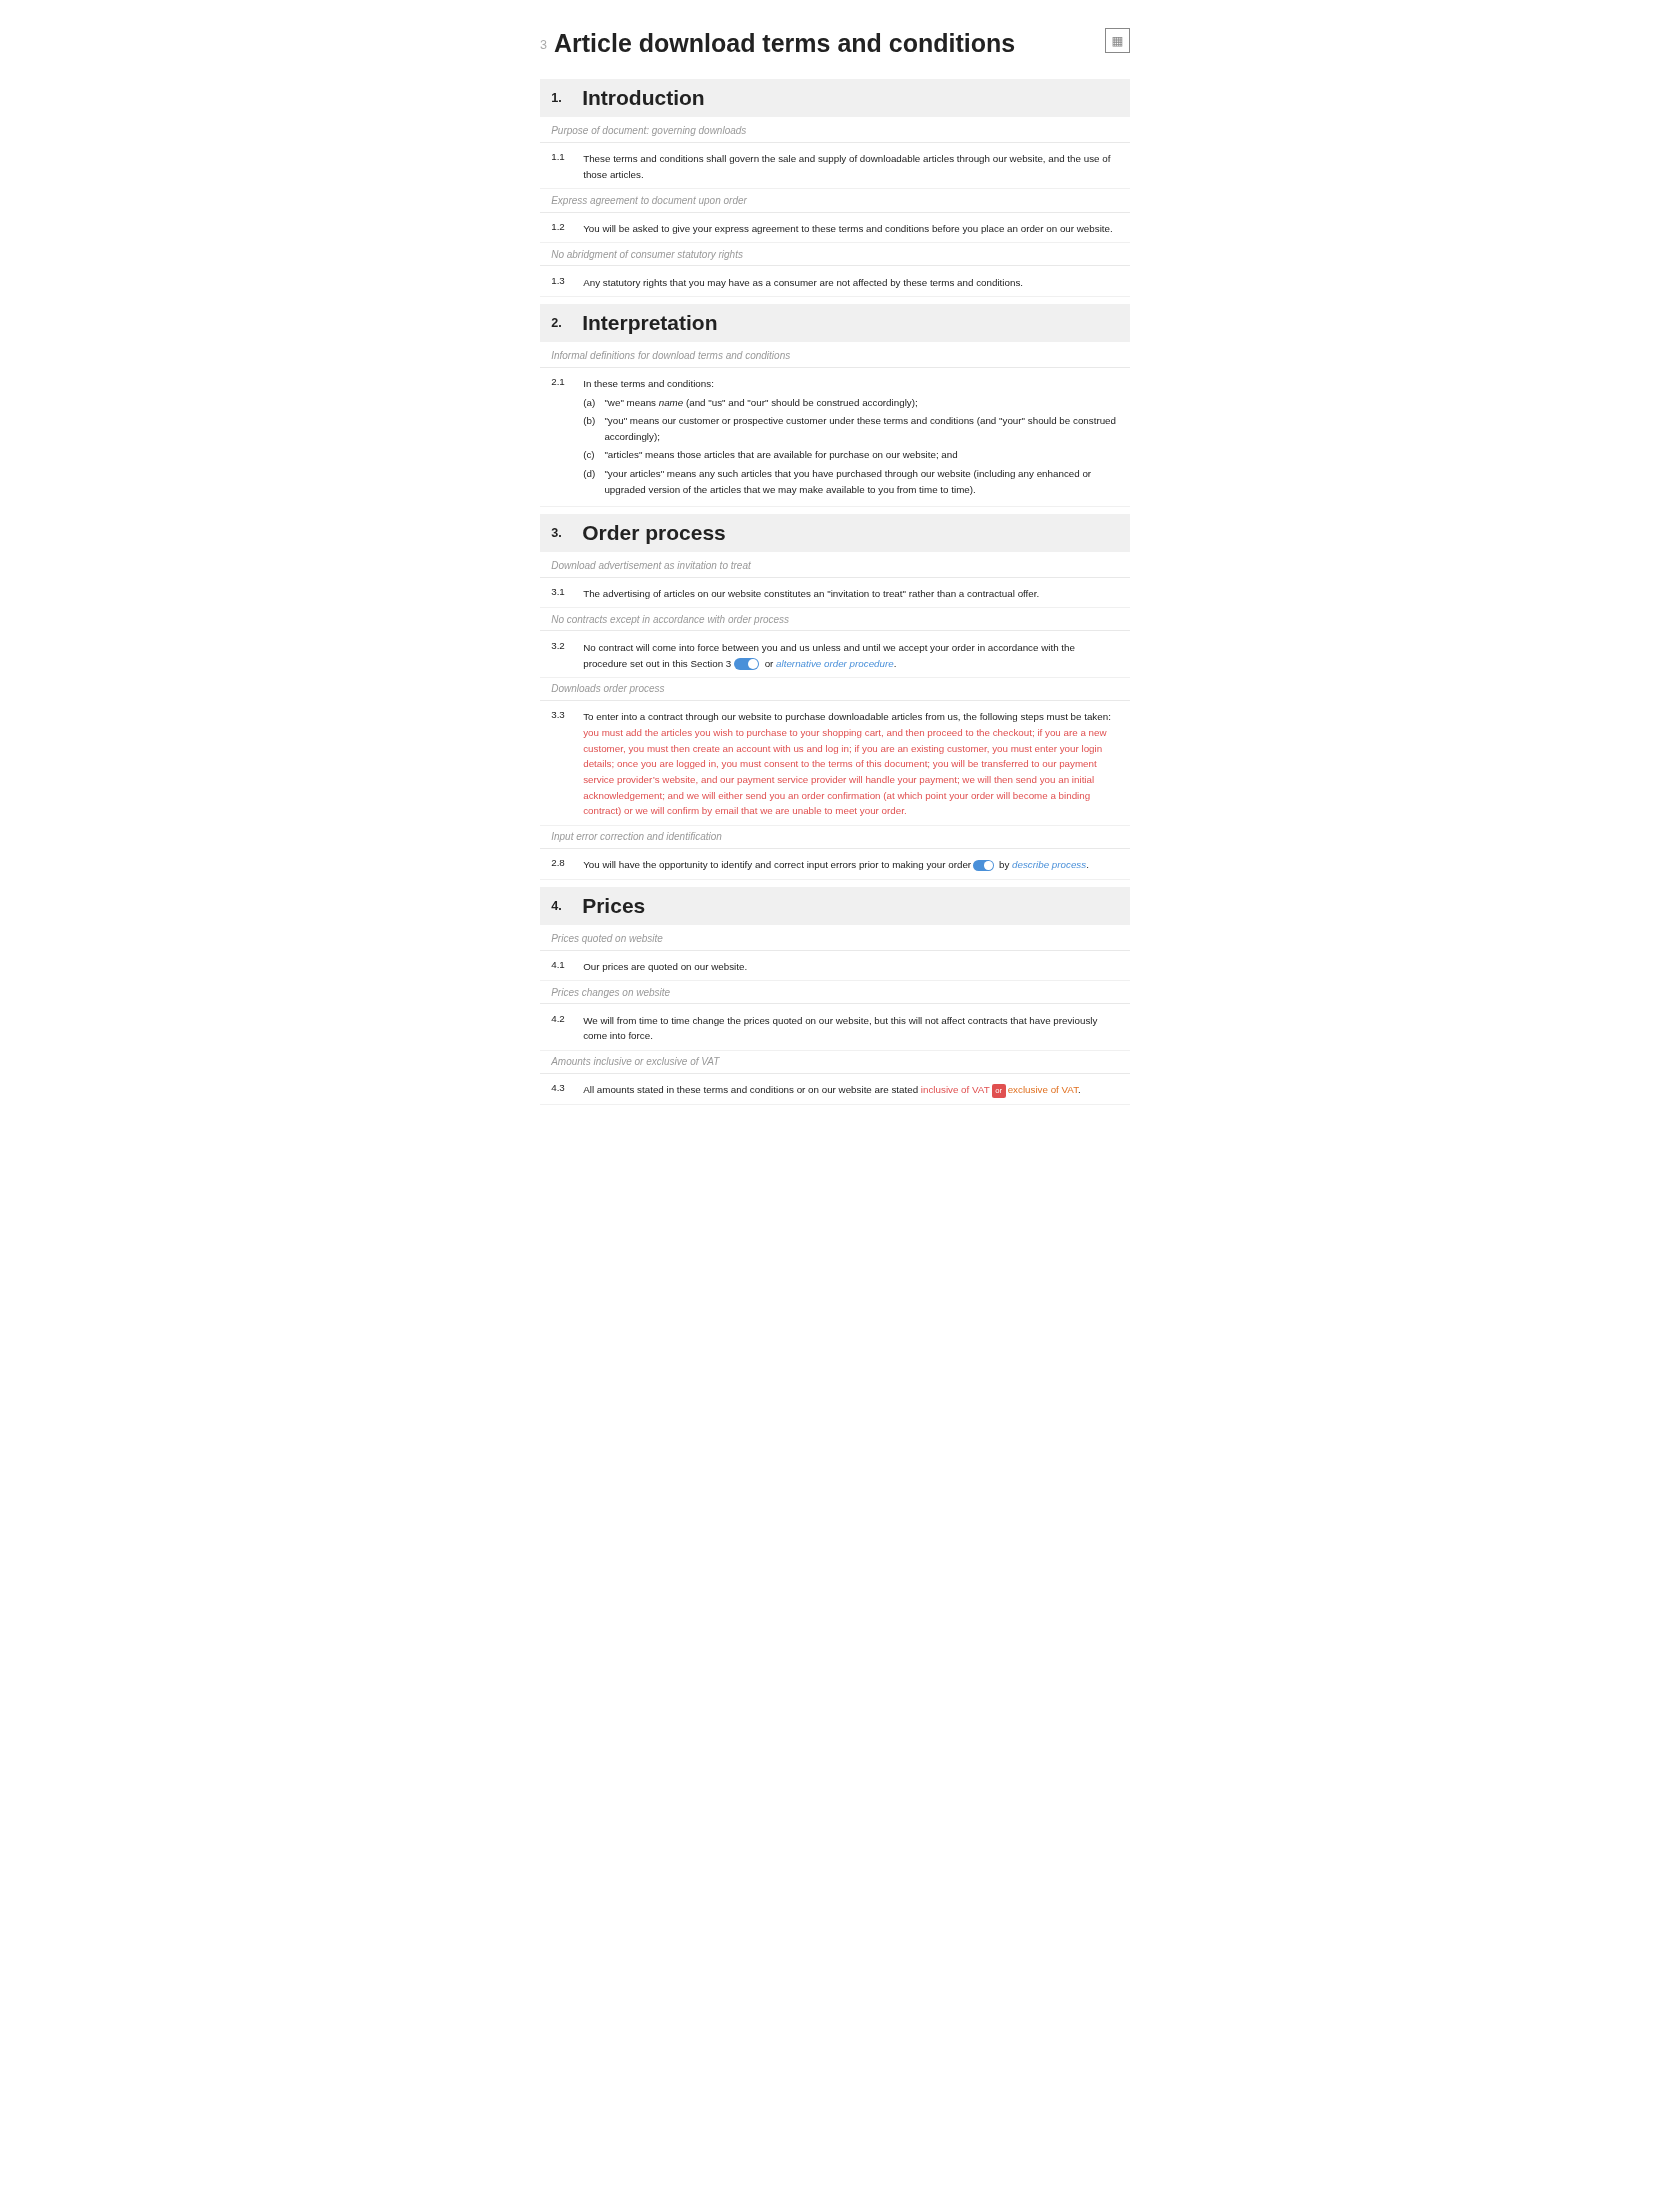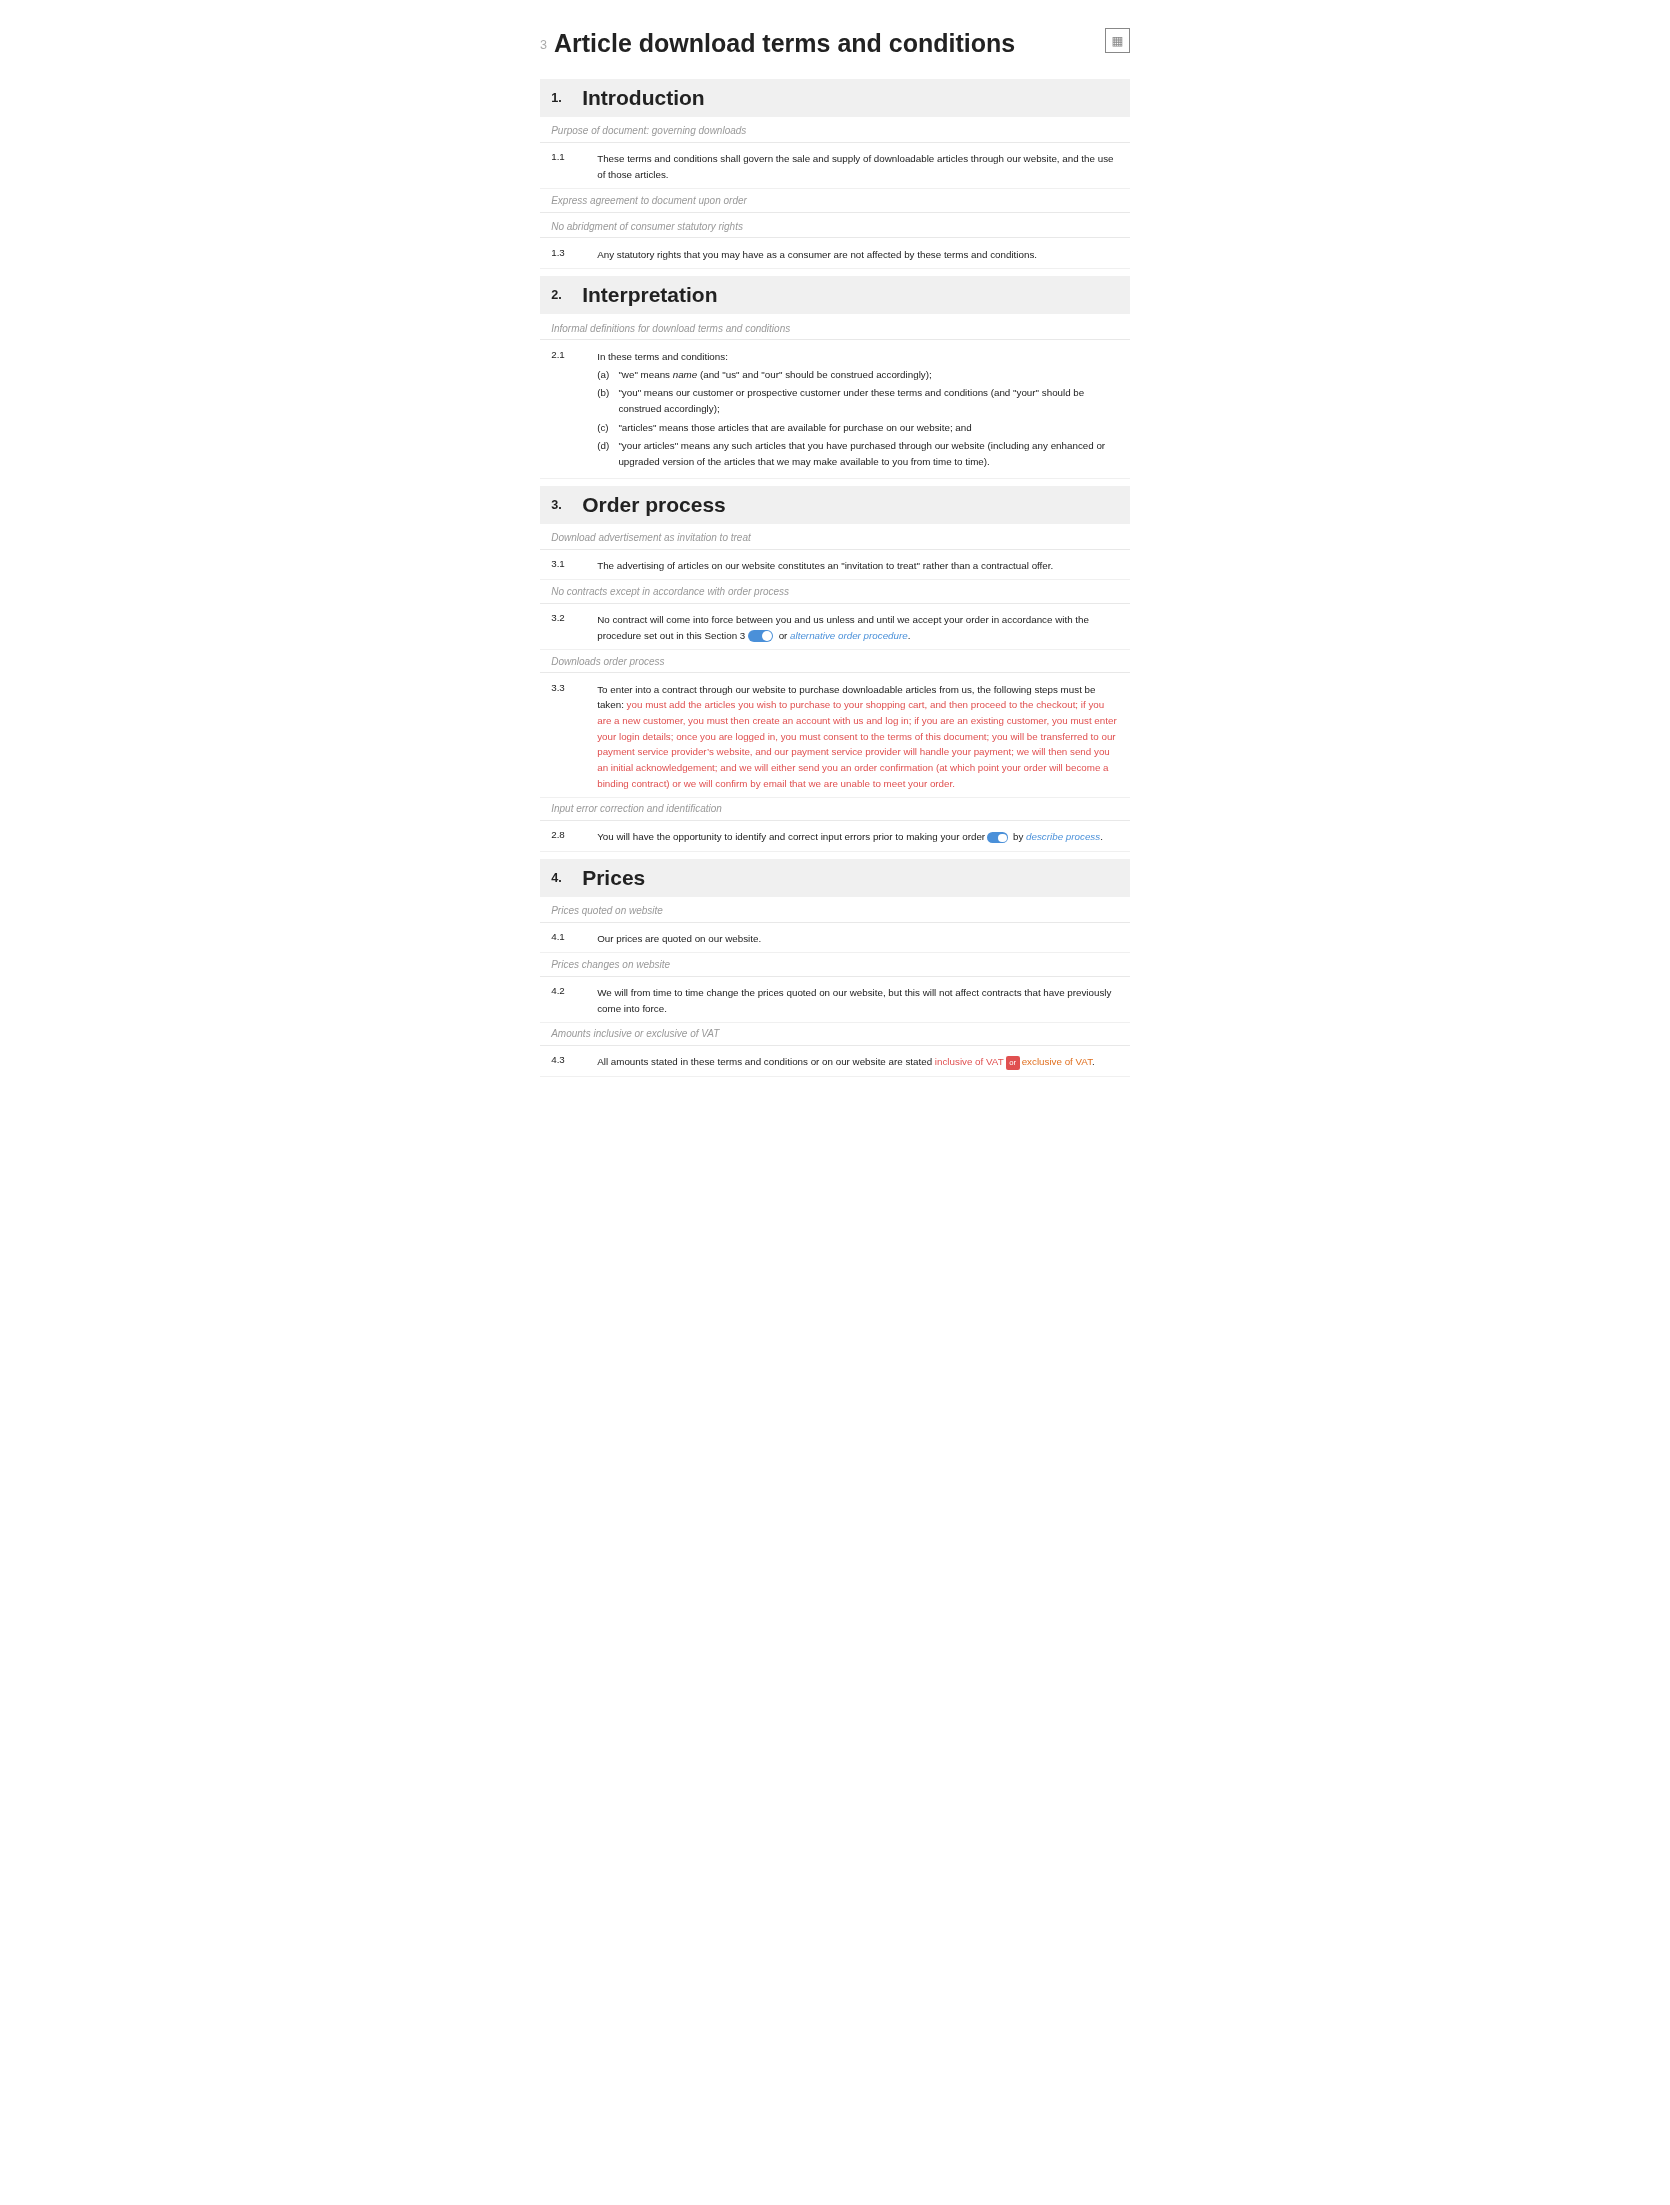--- a/index.html
+++ b/index.html
@@ -71,21 +71,21 @@
     .sub-heading {
       color: #999;
       font-style: italic;
       font-size: 10px;
       padding: 5.6px 11.2px;
       border-bottom: 0.7px solid #e8e8e8;
       margin-bottom: 2.8px;
     }
     .clause {
       display: flex;
-      gap: 21px;
+      gap: 7px;
       padding: 5.6px 11.2px;
       border-bottom: 0.7px solid #f0f0f0;
     }
     .clause-num {
       min-width: 25px;
       font-size: 9.8px;
       color: #222;
       flex-shrink: 0;
     }
     .clause-text {
@@ -174,20 +174,24 @@
       <div class="section-header">
         <span class="section-num">1.</span>
         <span class="section-title">Introduction</span>
       </div>
       <div class="sub-heading">Purpose of document: governing downloads</div>
       <div class="clause">
         <span class="clause-num">1.1</span>
         <div class="clause-text">These terms and conditions shall govern the sale and supply of downloadable articles through our website, and the use of those articles.</div>
       </div>
       <div class="sub-heading">Express agreement to document upon order</div>
+      <div class="clause">
+        <span class="clause-num">1.2</span>
+        <div class="clause-text">You will be asked to give your express agreement to these terms and conditions before you place an order on our website.</div>
+      </div>
       <div class="sub-heading">No abridgment of consumer statutory rights</div>
       <div class="clause">
         <span class="clause-num">1.3</span>
         <div class="clause-text">Any statutory rights that you may have as a consumer are not affected by these terms and conditions.</div>
       </div>
     </div>
     <div class="section">
       <div class="section-header">
         <span class="section-num">2.</span>
         <span class="section-title">Interpretation</span>

